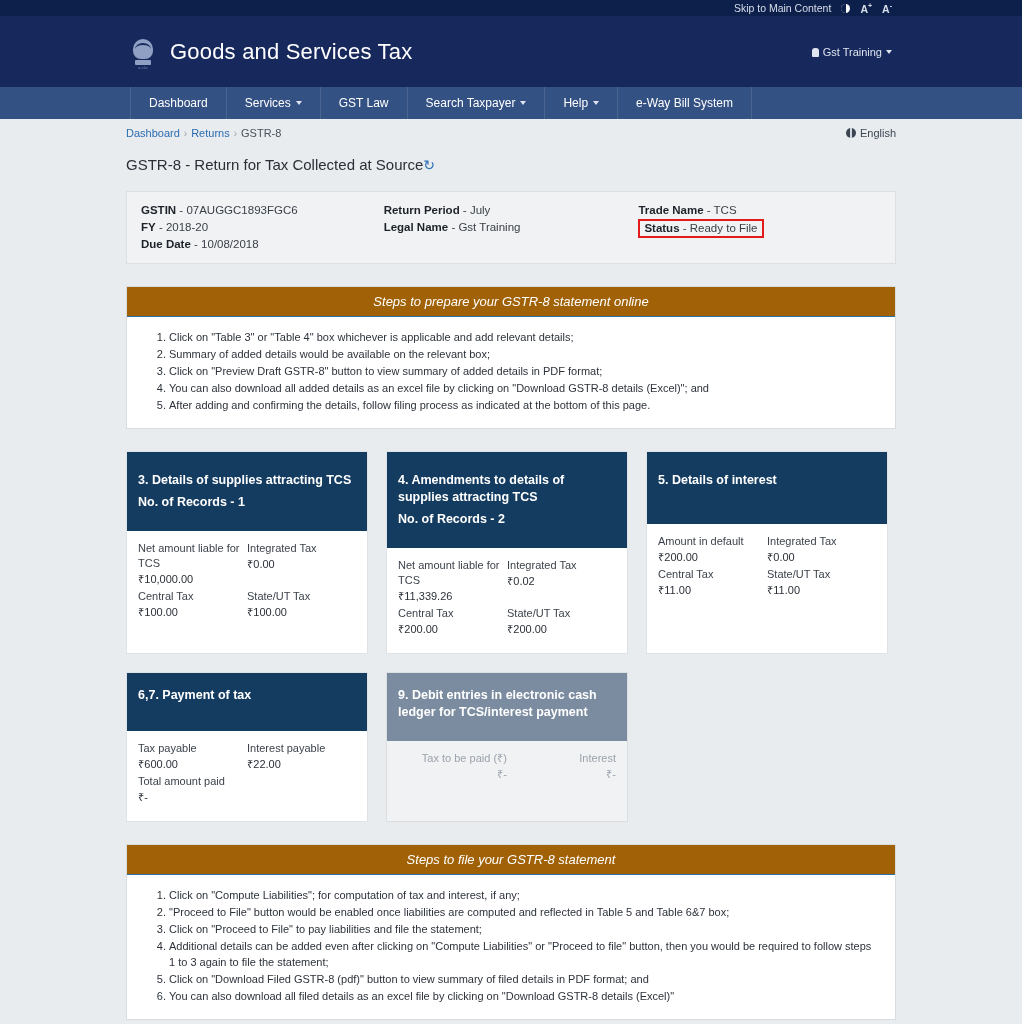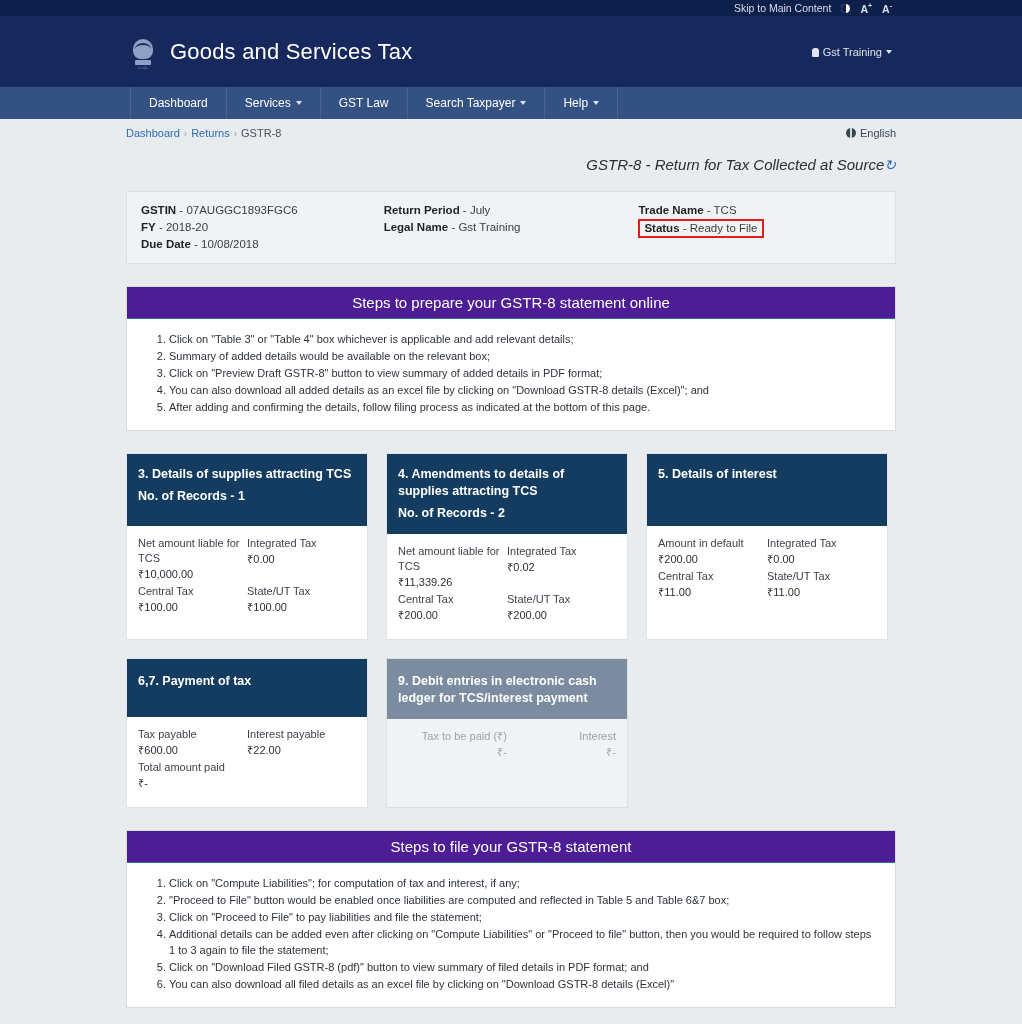--- a/index.html
+++ b/index.html
@@ -95,23 +95,22 @@
   .breadcrumb .cur{ color:#48515c; }
   .lang{
     display:flex; align-items:center; gap:4px; font-size:11px; color:#3c4652;
   }
   .globe{
     width:10px;height:10px;border-radius:50%;background:#3c4652;position:relative;
   }
   .globe::after{content:"";position:absolute;left:4px;top:0;width:2px;height:10px;background:#cfd6dd;}
 
   .title-row{
-    display:flex; align-items:center; justify-content:flex-end;
+    display:flex; align-items:center; justify-content:flex-start;
     margin-top:7px;
-    font-style:italic;
   }
   .page-title{ font-size:15px; color:#2b2f36; font-weight:normal; }
   .refresh{ color:#2f6fb5; font-size:14px; cursor:pointer; }
 
   
   .info-panel{
     background:#f0f2f4; border:1px solid #dcdfe3;
     margin-top:8px; padding:10px 14px;
     display:flex;
   }
@@ -120,40 +119,40 @@
   .info-line{ font-size:11.5px; color:#3a3f46; line-height:17px; }
   .info-line b{ color:#1d2229;margin-top:33px; }
   .status-box{
     display:inline-block; border:2px solid #e21b1b; padding:0px 4px;
     line-height:15px;
   }
 
   
   .steps-panel{ margin-top:22px; background:#fff; border:1px solid #d7dce1; }
   .steps-head{
-    background:#4c1d95; color:#fff; text-align:center;
-    font-size:15px; padding:7px 0; border-bottom:1px solid #2a6fa5;
+    background:#a16207; color:#fff; text-align:center;
+    font-size:13px; padding:7px 0; border-bottom:1px solid #2a6fa5;font-style:italic;
   }
   .steps-body{ padding:12px 16px 14px 16px; }
   .steps-body ol{ margin:0; padding-left:26px; }
   .steps-body li{
     font-size:11px; color:#2d333b; line-height:16px; margin-bottom:1px;
   }
 
   
   .tile-grid{
     display:flex; flex-wrap:wrap; gap:18px; margin-top:22px;
   }
   .tile{
     width:242px; background:#fff; border:1px solid #dfe3e7;
     display:flex; flex-direction:column;
     cursor:pointer;
   }
   .tile-head{
-    background:#143c61; color:#fff; padding:12px 11px;
+    background:#143c61; color:#fff; padding:20px 11px;
     font-size:12.5px; font-weight:bold; line-height:17px;
     min-height:72px;
   }
   .tile-head .recs{ margin-top:5px; display:block; }
   .tile-body{
     padding:10px 11px 14px 11px; display:flex; flex-wrap:wrap;
   }
   .tile-cell{ width:50%; margin-bottom:2px; }
   .cell-label{ font-size:11px; color:#3c434c; line-height:15px; }
   .cell-val{ font-size:11px; color:#2b3038; line-height:16px; }
@@ -218,20 +217,23 @@
   <div class="nav-item">
       <span>GST Law</span>
     </div>
   <div class="nav-item">
       <span>Search Taxpayer</span>
       <span class="caret-down"></span>
     </div>
   <div class="nav-item">
       <span>Help</span>
       <span class="caret-down"></span>
+    </div>
+  <div class="nav-item">
+      <span>e-Way Bill System</span>
     </div>
 </div>
 
 <div class="page">
 
   <div class="crumb-row">
     <div class="breadcrumb">
       <a href="#">Dashboard</a><span class="sep">›</span><a href="#">Returns</a><span class="sep">›</span><span class="cur">GSTR-8</span>
     </div>
     <div class="lang">

